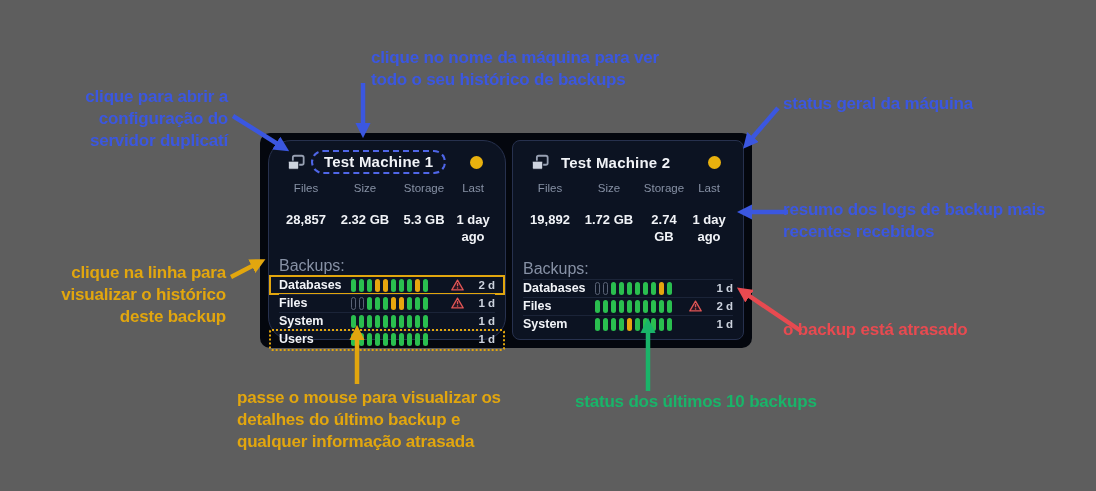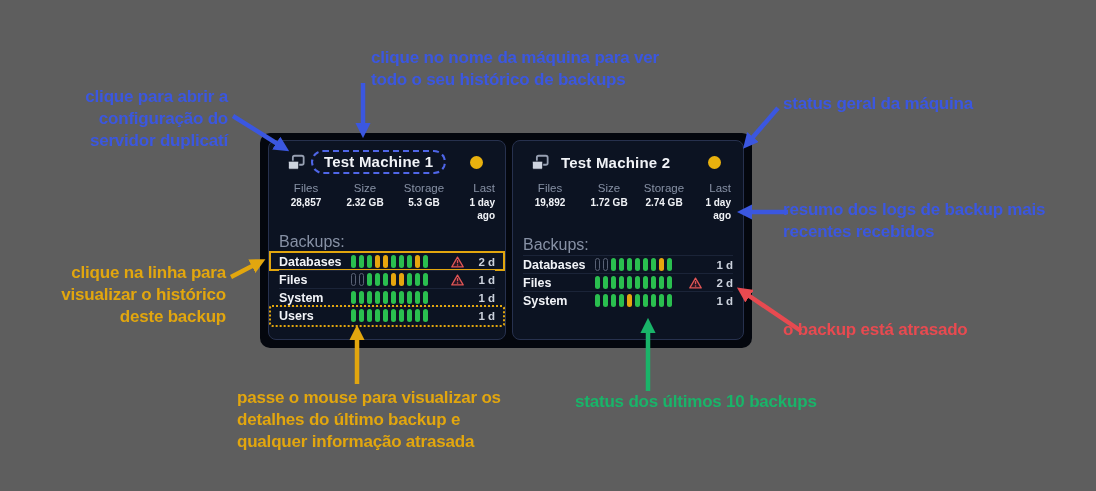--- a/index.html
+++ b/index.html
@@ -3,38 +3,38 @@
 <meta charset="utf-8">
 <style>
   html,body{margin:0;padding:0;background:#5e5e5e;}
   .stage{position:relative;width:1096px;height:491px;background:#5e5e5e;overflow:hidden;
          font-family:"Liberation Sans",sans-serif;}
   
   .panel{position:absolute;left:260px;top:133px;width:492px;height:215px;
          background:#04070e;border-radius:10px;}
   .card{position:absolute;top:7px;height:200px;background:#0c1322;border:1px solid #27314e;
         border-radius:8px;box-sizing:border-box;padding:8px 10px;color:#f1f3f7;}
-  .card1{left:8px;width:238px;}
+  .card1{left:8px;width:238px;border-radius:23px;}
   .card2{left:252px;width:232px;}
   .card-head{display:flex;align-items:center;height:26px;}
   .m-icon{flex:0 0 auto;margin-left:8px;display:flex;}
   .m-name{font-size:15px;font-weight:bold;letter-spacing:.2px;white-space:nowrap;}
   .name-hl{border:2px dashed #4f66e8;border-radius:13px;padding:1px 11px 2px;margin-left:6px;}
   .name-plain{margin-left:12px;}
   .dot{margin-left:auto;margin-right:12px;width:13px;height:13px;border-radius:50%;
        background:var(--status-dot,#e9b10e);}
   .stats{display:flex;margin-top:7px;}
   .stat{text-align:center;}
   .stat:nth-child(1){width:54px;}
   .stat:nth-child(2){width:64px;text-align:center;}
   .stat:nth-child(3){width:54px;}
-  .stat:nth-child(4){width:44px;text-align:right;}
+  .stat:nth-child(4){width:44px;}
   .card2 .stat:nth-child(3){width:46px;}
   .stat-label{font-size:11.5px;color:#8791a5;}
-  .stat-value{font-size:10px;font-weight:bold;line-height:1.3;margin-top:2px;}
+  .stat-value{font-size:13px;font-weight:bold;line-height:1.3;margin-top:18px;}
   .bk-label{color:#8791a5;font-size:16px;margin-top:11px;margin-bottom:1px;}
   .card2 .bk-label{margin-top:14px;}
   .bk-row{position:relative;display:flex;align-items:center;height:17px;border-top:1px solid #1b2438;}
   .bk-name{font-size:12.5px;font-weight:bold;width:72px;white-space:nowrap;}
   .bars{display:flex;gap:3px;align-items:center;}
   .bar{width:5px;height:13px;border-radius:2.5px;display:inline-block;}
   .bar-g{background:var(--bar-green,#2abf4f);}
   .bar-y{background:var(--bar-yellow,#e7a60e);}
   .bar-e{background:transparent;border:1px solid #596275;box-sizing:border-box;}
   .bk-right{margin-left:auto;display:flex;align-items:center;gap:9px;}

